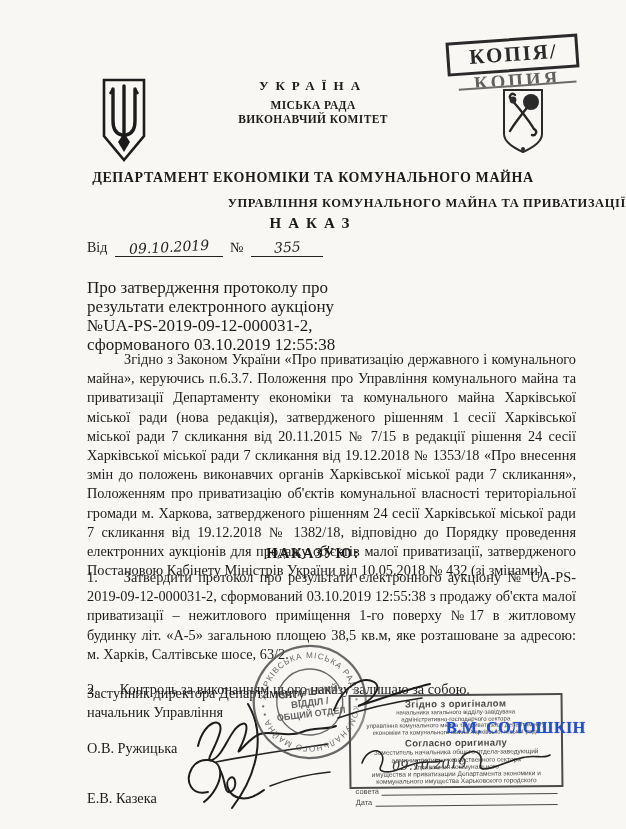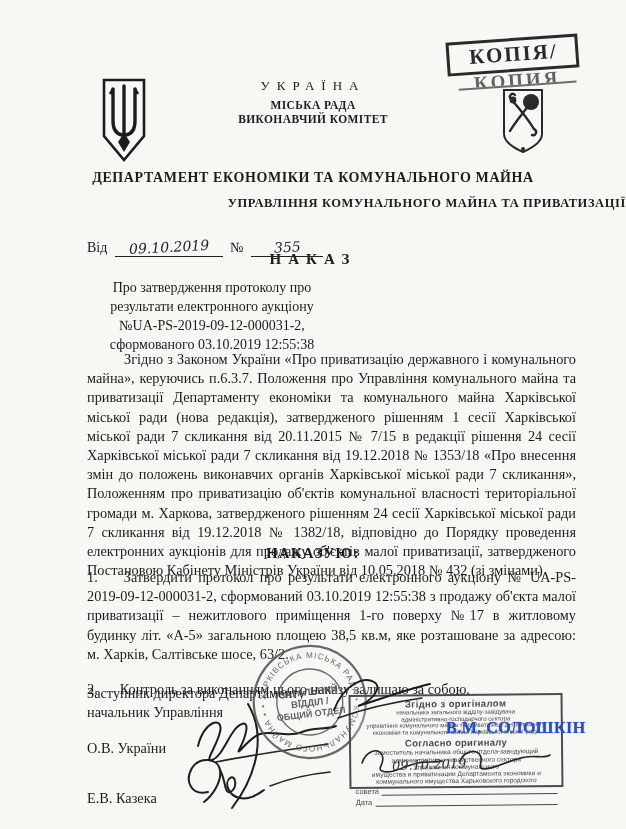--- a/index.html
+++ b/index.html
@@ -19,40 +19,40 @@
     font-weight:bold;font-size:21px;letter-spacing:2px;text-align:center;
     font-family:"Liberation Serif",serif;
   }
   .copy-stamp-ghost{
     margin:-2px 4px 0 10px;height:15px;overflow:hidden;
     font-weight:bold;font-size:19px;letter-spacing:3px;color:#3b3b3b;opacity:.8;
     border-bottom:2px solid #4a4a4a;text-align:center;
   }
 
   
-  .country{top:78px;font-size:13px;font-weight:normal;letter-spacing:7px;}
+  .country{top:78px;font-size:13px;font-weight:bold;letter-spacing:7px;}
   .org-lines{top:99px;font-size:11.5px;font-weight:bold;line-height:13.5px;letter-spacing:.4px;}
   .department{top:170px;font-size:14px;font-weight:bold;letter-spacing:.6px;}
   .division{top:196px;font-size:12.5px;font-weight:bold;letter-spacing:.6px;text-align:right;}
-  .doc-type{top:215px;font-size:15px;font-weight:bold;letter-spacing:7px;margin-top:36px;}
+  .doc-type{top:215px;font-size:15px;font-weight:bold;letter-spacing:7px;}
 
   .emblem-left{left:99px;top:77px;}
   .emblem-right{left:498px;top:87px;}
 
   
   .date-line{left:87px;top:239px;font-size:14px;white-space:nowrap;}
   .hand{
     display:inline-block;font-family:"DejaVu Serif",serif;font-style:italic;
     color:#222;transform:rotate(-3deg);
   }
   .u-date{display:inline-block;width:108px;border-bottom:1.2px solid #222;text-align:center;margin:0 4px;}
   .u-num{display:inline-block;width:72px;border-bottom:1.2px solid #222;text-align:center;margin-left:4px;}
 
   
-  .subject{left:87px;top:278px;width:250px;font-size:14px;line-height:19px;text-align:center;}
+  .subject{left:87px;top:278px;width:250px;font-size:17px;line-height:19px;}
 
   
   .preamble{
     left:87px;top:350px;width:489px;font-size:14.3px;line-height:19.2px;
     text-align:justify;text-indent:37px;
   }
 
   .order-heading{top:545px;font-size:14.5px;font-weight:bold;letter-spacing:1.5px;}
 
   .items{left:87px;top:568px;width:489px;font-size:14.3px;line-height:19.2px;text-align:justify;}
@@ -165,21 +165,21 @@
     </div>
     <div class="item2">
       <span class="item-num">2.</span><span>Контроль за виконанням цього наказу залишаю за собою.</span>
     </div>
   </div>
 
   <div class="abs sig-title">
     <div>Заступник директора Департаменту –</div>
     <div>начальник Управління</div>
   </div>
-  <div class="abs sig-name-1">О.В. України</div>
+  <div class="abs sig-name-1">О.В. Ружицька</div>
   <div class="abs sig-name-2">Е.В. Казека</div>
 
   <div class="abs" style="left:186px;top:700px;">
     <svg width="160" height="112" viewBox="0 0 160 112">
       <path class="sigline" d="M12,46 C18,20 38,16 34,32 C30,48 18,62 26,60 C38,56 44,28 56,24 C64,21 60,36 54,48 C48,60 62,38 74,34 C86,30 102,38 116,32 C128,27 140,30 150,26"></path>
       <path class="sigline" d="M62,4 C80,34 72,74 46,108"></path>
       <path class="sigline-thin" d="M30,62 C60,56 100,50 142,44"></path>
     </svg>
   </div>
   <div class="abs" style="left:178px;top:752px;">

